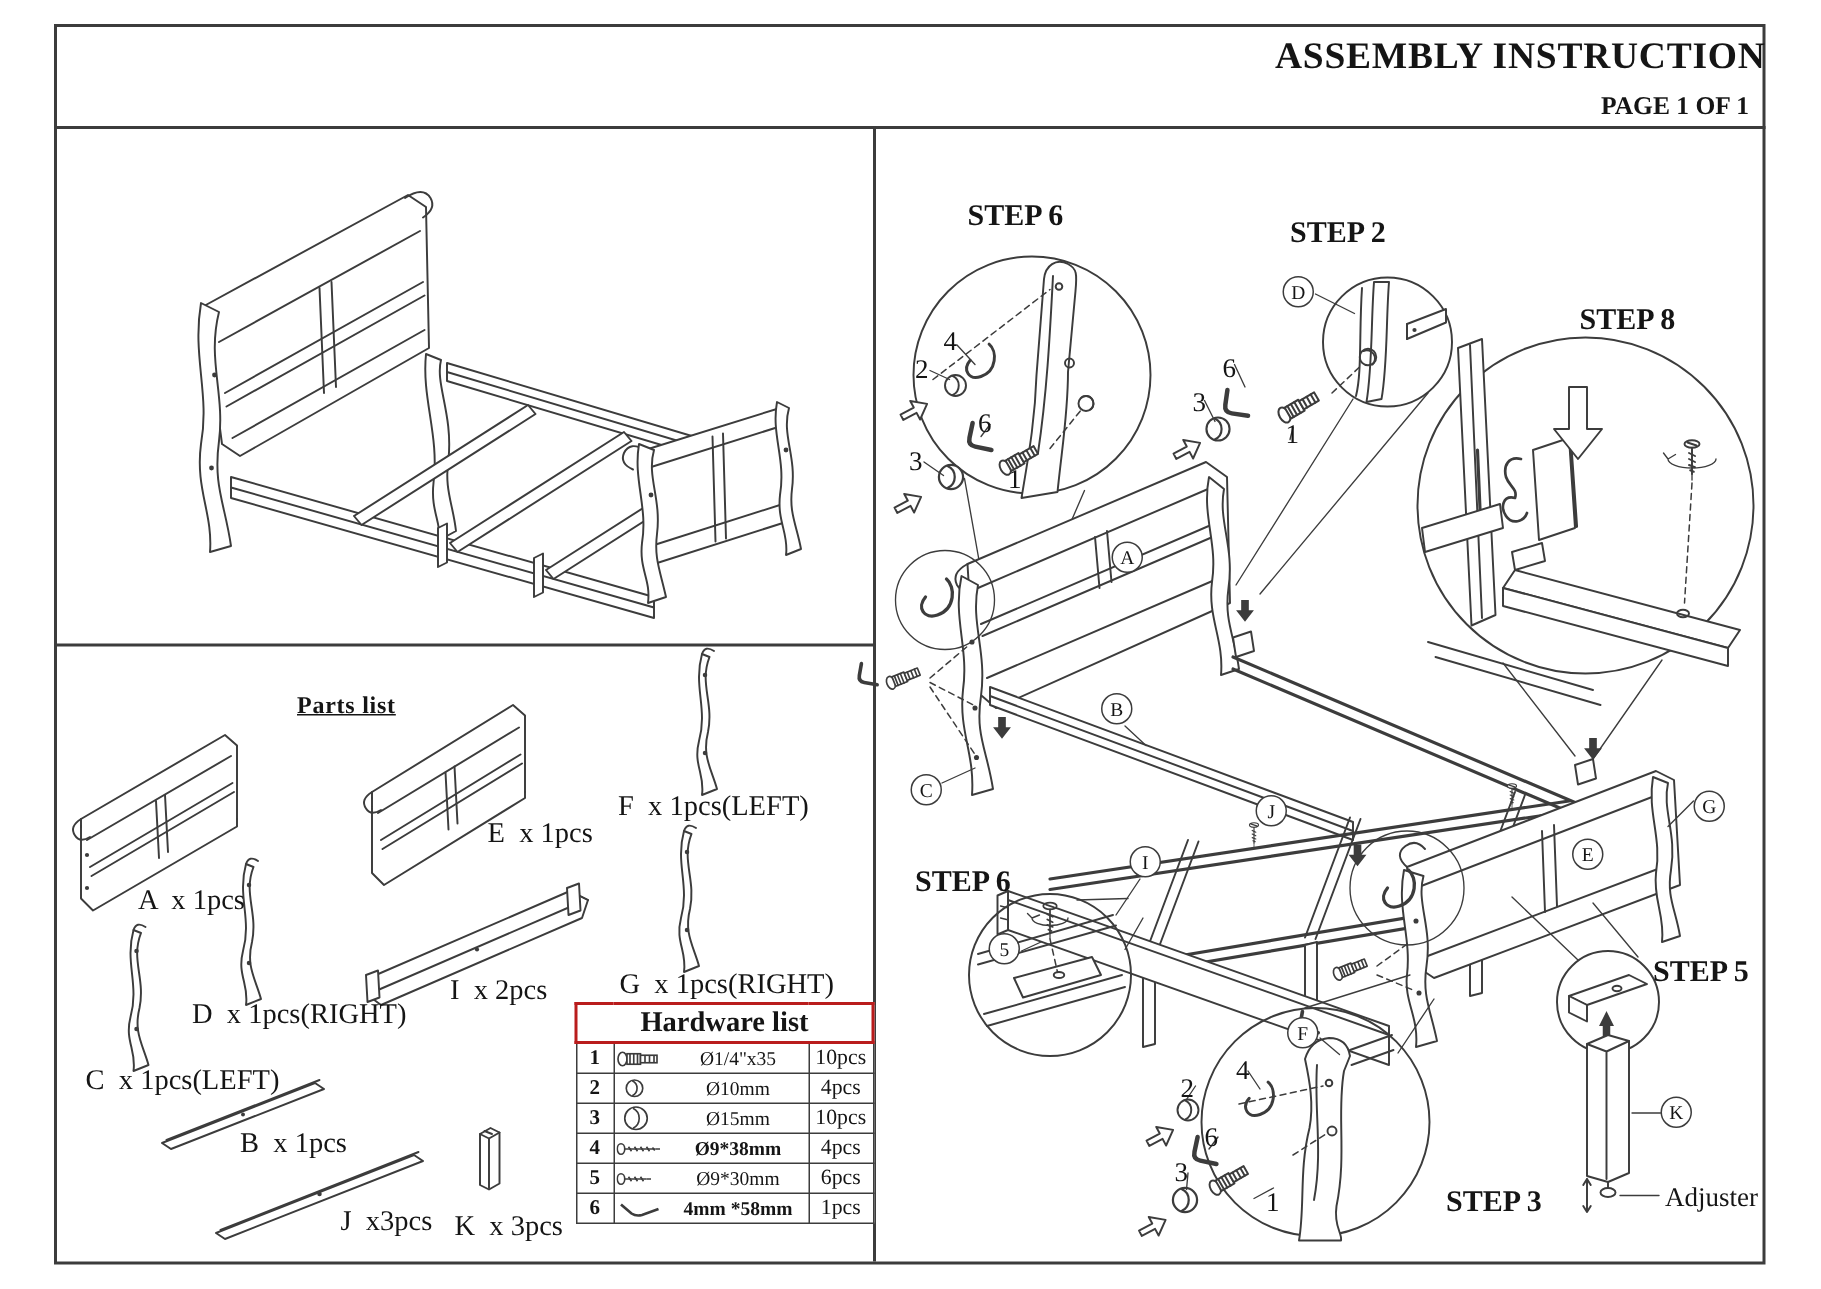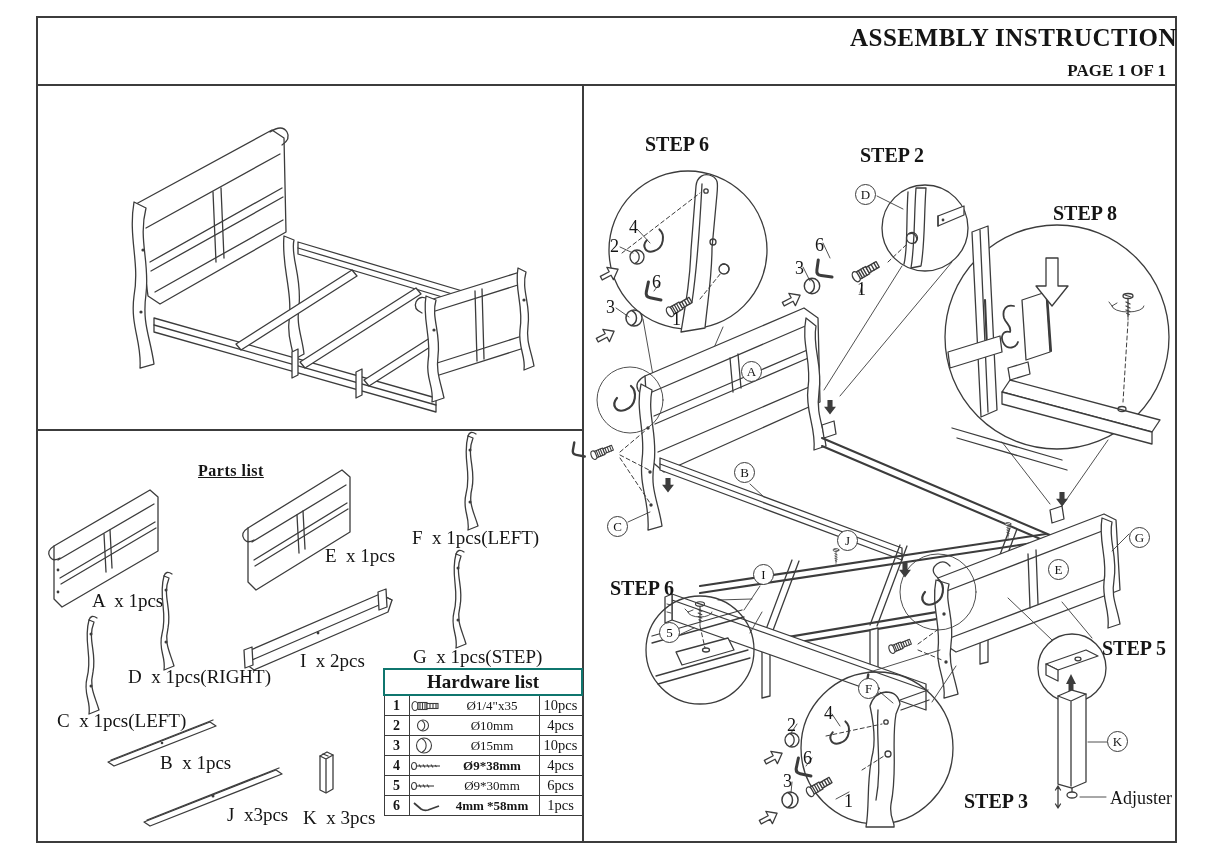--- a/index.html
+++ b/index.html
@@ -19,21 +19,21 @@
   .adj{font-size:18px}
   .circ{width:21px;height:21px;border:1.4px solid #3c3c3c;border-radius:50%;
         font-size:13px;line-height:19px;text-align:center;background:#fff;box-sizing:border-box}
   svg.art{position:absolute;left:0;top:0}
   .wf{fill:#fff}
   .fd{fill:#3c3c3c;stroke:none}
   .dash{stroke-dasharray:4 3;stroke-width:1}
   .th{stroke-width:2.1}
   .tn{stroke-width:.9}
   table.hw{position:absolute;left:383px;top:668px;width:200px;border-collapse:collapse;background:#fff}
-  .hw th{border:2px solid #0f766e;font-size:19px;font-weight:bold;padding:1px 0}
+  .hw th{border:2px solid #b91c1c;font-size:19px;font-weight:bold;padding:1px 0}
   .hw td{border:1.6px solid #3c3c3c;font-size:13px;height:19px;padding:0 1px}
   .hw td.n{width:22px;text-align:center;font-weight:bold;font-size:14px}
   .hw td.q{width:40px;text-align:center;font-size:14.5px}
   .hw .mid{display:flex;align-items:center;gap:2px}
   .hw .spec{flex:1;text-align:center;white-space:nowrap}
   .hw .bold{font-weight:bold}
 </style>
 </head>
 <body>
 
@@ -351,21 +351,21 @@
     </g>
   </svg>
 
   <div class="abs pl-title" style="left:198px;top:462px">Parts list</div>
 
   <div class="abs plbl" style="left:92px;top:590px">A  x 1pcs</div>
   <div class="abs plbl" style="left:325px;top:545px">E  x 1pcs</div>
   <div class="abs plbl" style="left:412px;top:527px">F  x 1pcs(LEFT)</div>
   <div class="abs plbl" style="left:128px;top:666px">D  x 1pcs(RIGHT)</div>
   <div class="abs plbl" style="left:300px;top:650px">I  x 2pcs</div>
-  <div class="abs plbl" style="left:413px;top:646px">G  x 1pcs(STEP)</div>
+  <div class="abs plbl" style="left:413px;top:646px">G  x 1pcs(RIGHT)</div>
   <div class="abs plbl" style="left:57px;top:710px">C  x 1pcs(LEFT)</div>
   <div class="abs plbl" style="left:160px;top:752px">B  x 1pcs</div>
   <div class="abs plbl" style="left:227px;top:804px">J  x3pcs</div>
   <div class="abs plbl" style="left:303px;top:807px">K  x 3pcs</div>
 
   <table class="hw">
     <tbody>
         <tr>
       <th colspan="3">Hardware list</th>
     </tr>

